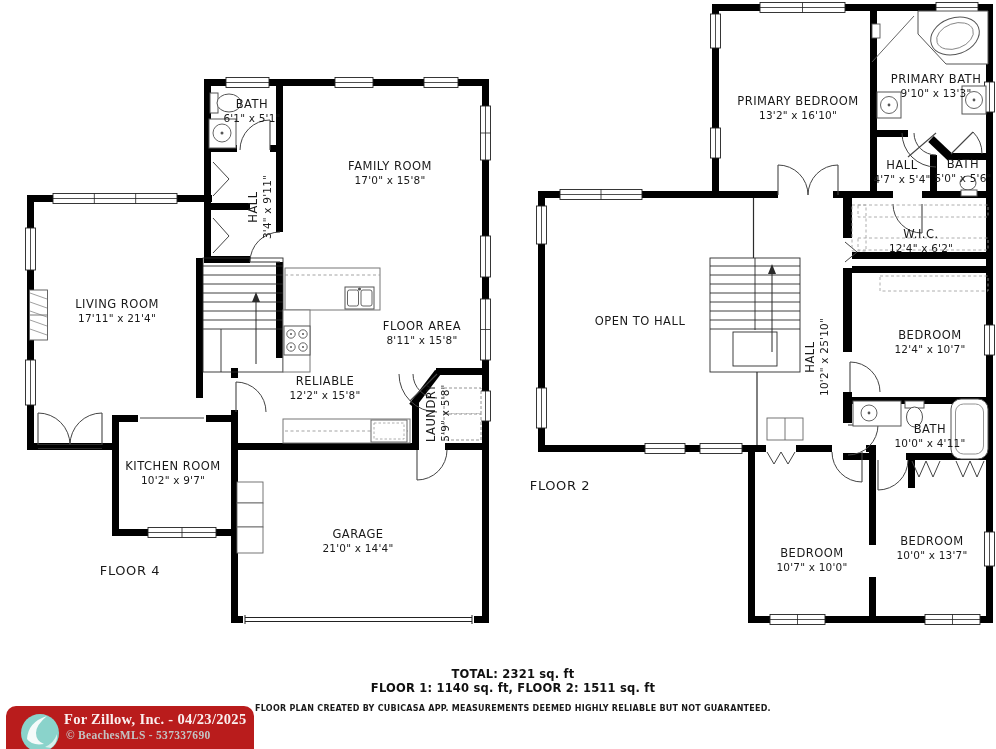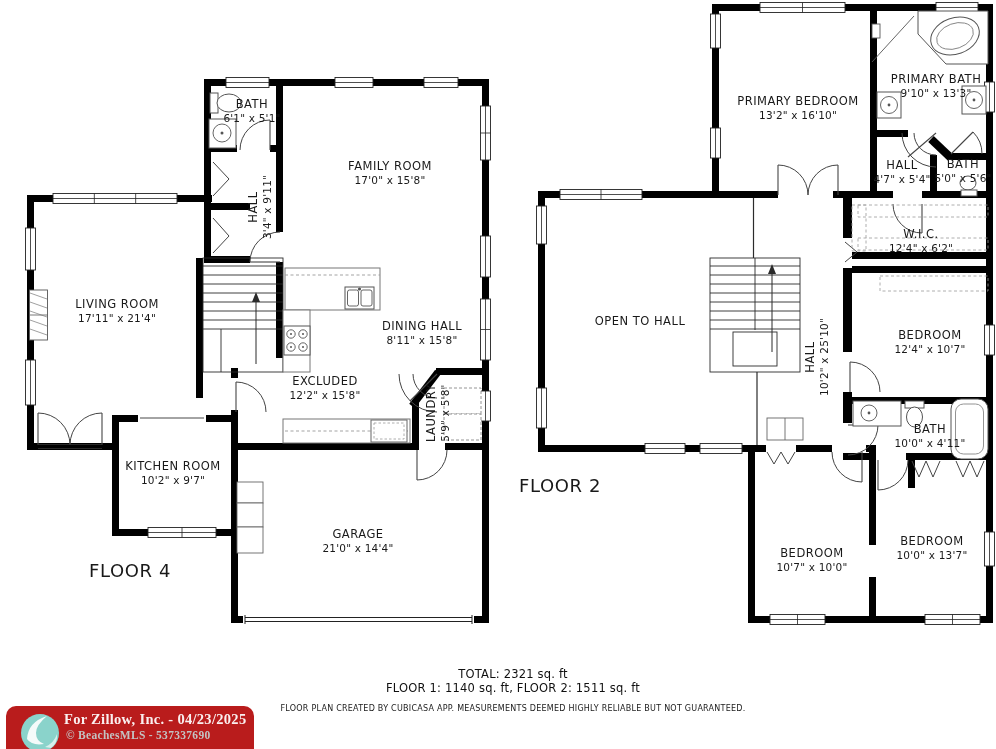--- a/index.html
+++ b/index.html
@@ -5,25 +5,25 @@
   html,body{margin:0;padding:0;}
   body{width:996px;height:749px;background:#fff;position:relative;overflow:hidden;
        font-family:"DejaVu Sans","Liberation Sans",sans-serif;}
   #plan-layer{position:absolute;left:0;top:0;width:996px;height:749px;}
   
   .rl{position:absolute;transform:translate(-50%,-50%);text-align:center;color:#191919;
       white-space:nowrap;z-index:2;}
   .rl .n{font-size:11.5px;letter-spacing:.5px;}
   .rl .d{font-size:10.5px;letter-spacing:.2px;margin-top:1px;}
   .rl.v{transform:translate(-50%,-50%) rotate(-90deg);}
-  .fl{position:absolute;transform:translate(-50%,-50%);font-size:18px;letter-spacing:.6px;
+  .fl{position:absolute;transform:translate(-50%,-50%);font-size:13px;letter-spacing:.6px;
       color:#191919;z-index:2;}
   
   .footer{position:absolute;left:513px;top:667px;transform:translateX(-50%);text-align:center;
-          color:#101010;white-space:nowrap;z-index:2;}
+          color:#101010;white-space:nowrap;z-index:2;font-weight:bold;}
   .footer .f1{font-size:11.5px;line-height:14px;letter-spacing:.2px;}
   .footer .disc{font-size:8px;margin-top:9px;letter-spacing:.25px;color:#1a1a1a;}
   
   .wm{position:absolute;left:6px;top:706px;width:248px;height:61px;background:#b91c1c;
       border-radius:10px;z-index:3;}
   .wm-logo{position:absolute;left:10px;top:2px;}
   .wm-l1{position:absolute;left:58px;top:5px;font-family:"Liberation Serif","DejaVu Serif",serif;
          font-weight:bold;font-size:14.5px;color:rgba(255,255,255,.93);letter-spacing:.3px;white-space:nowrap;}
   .wm-l2{position:absolute;left:60px;top:23px;font-family:"Liberation Serif","DejaVu Serif",serif;
          font-weight:bold;font-size:11.5px;color:#c3c3c3;letter-spacing:.3px;white-space:nowrap;}
@@ -349,25 +349,25 @@
 </div>
 <div class="rl" style="left:390px;top:172px">
   <div class="n">FAMILY ROOM</div>
   <div class="d">17'0" x 15'8"</div>
 </div>
 <div class="rl" style="left:117px;top:310px">
   <div class="n">LIVING ROOM</div>
   <div class="d">17'11" x 21'4"</div>
 </div>
 <div class="rl" style="left:422px;top:332px">
-  <div class="n">DINING HALL</div>
+  <div class="n">FLOOR AREA</div>
   <div class="d">8'11" x 15'8"</div>
 </div>
 <div class="rl" style="left:325px;top:387px">
-  <div class="n">EXCLUDED</div>
+  <div class="n">RELIABLE</div>
   <div class="d">12'2" x 15'8"</div>
 </div>
 <div class="rl v" style="left:437px;top:413px">
   <div class="n">LAUNDRY</div>
   <div class="d">5'9" x 5'8"</div>
 </div>
 <div class="rl" style="left:173px;top:472px">
   <div class="n">KITCHEN ROOM</div>
   <div class="d">10'2" x 9'7"</div>
 </div>

